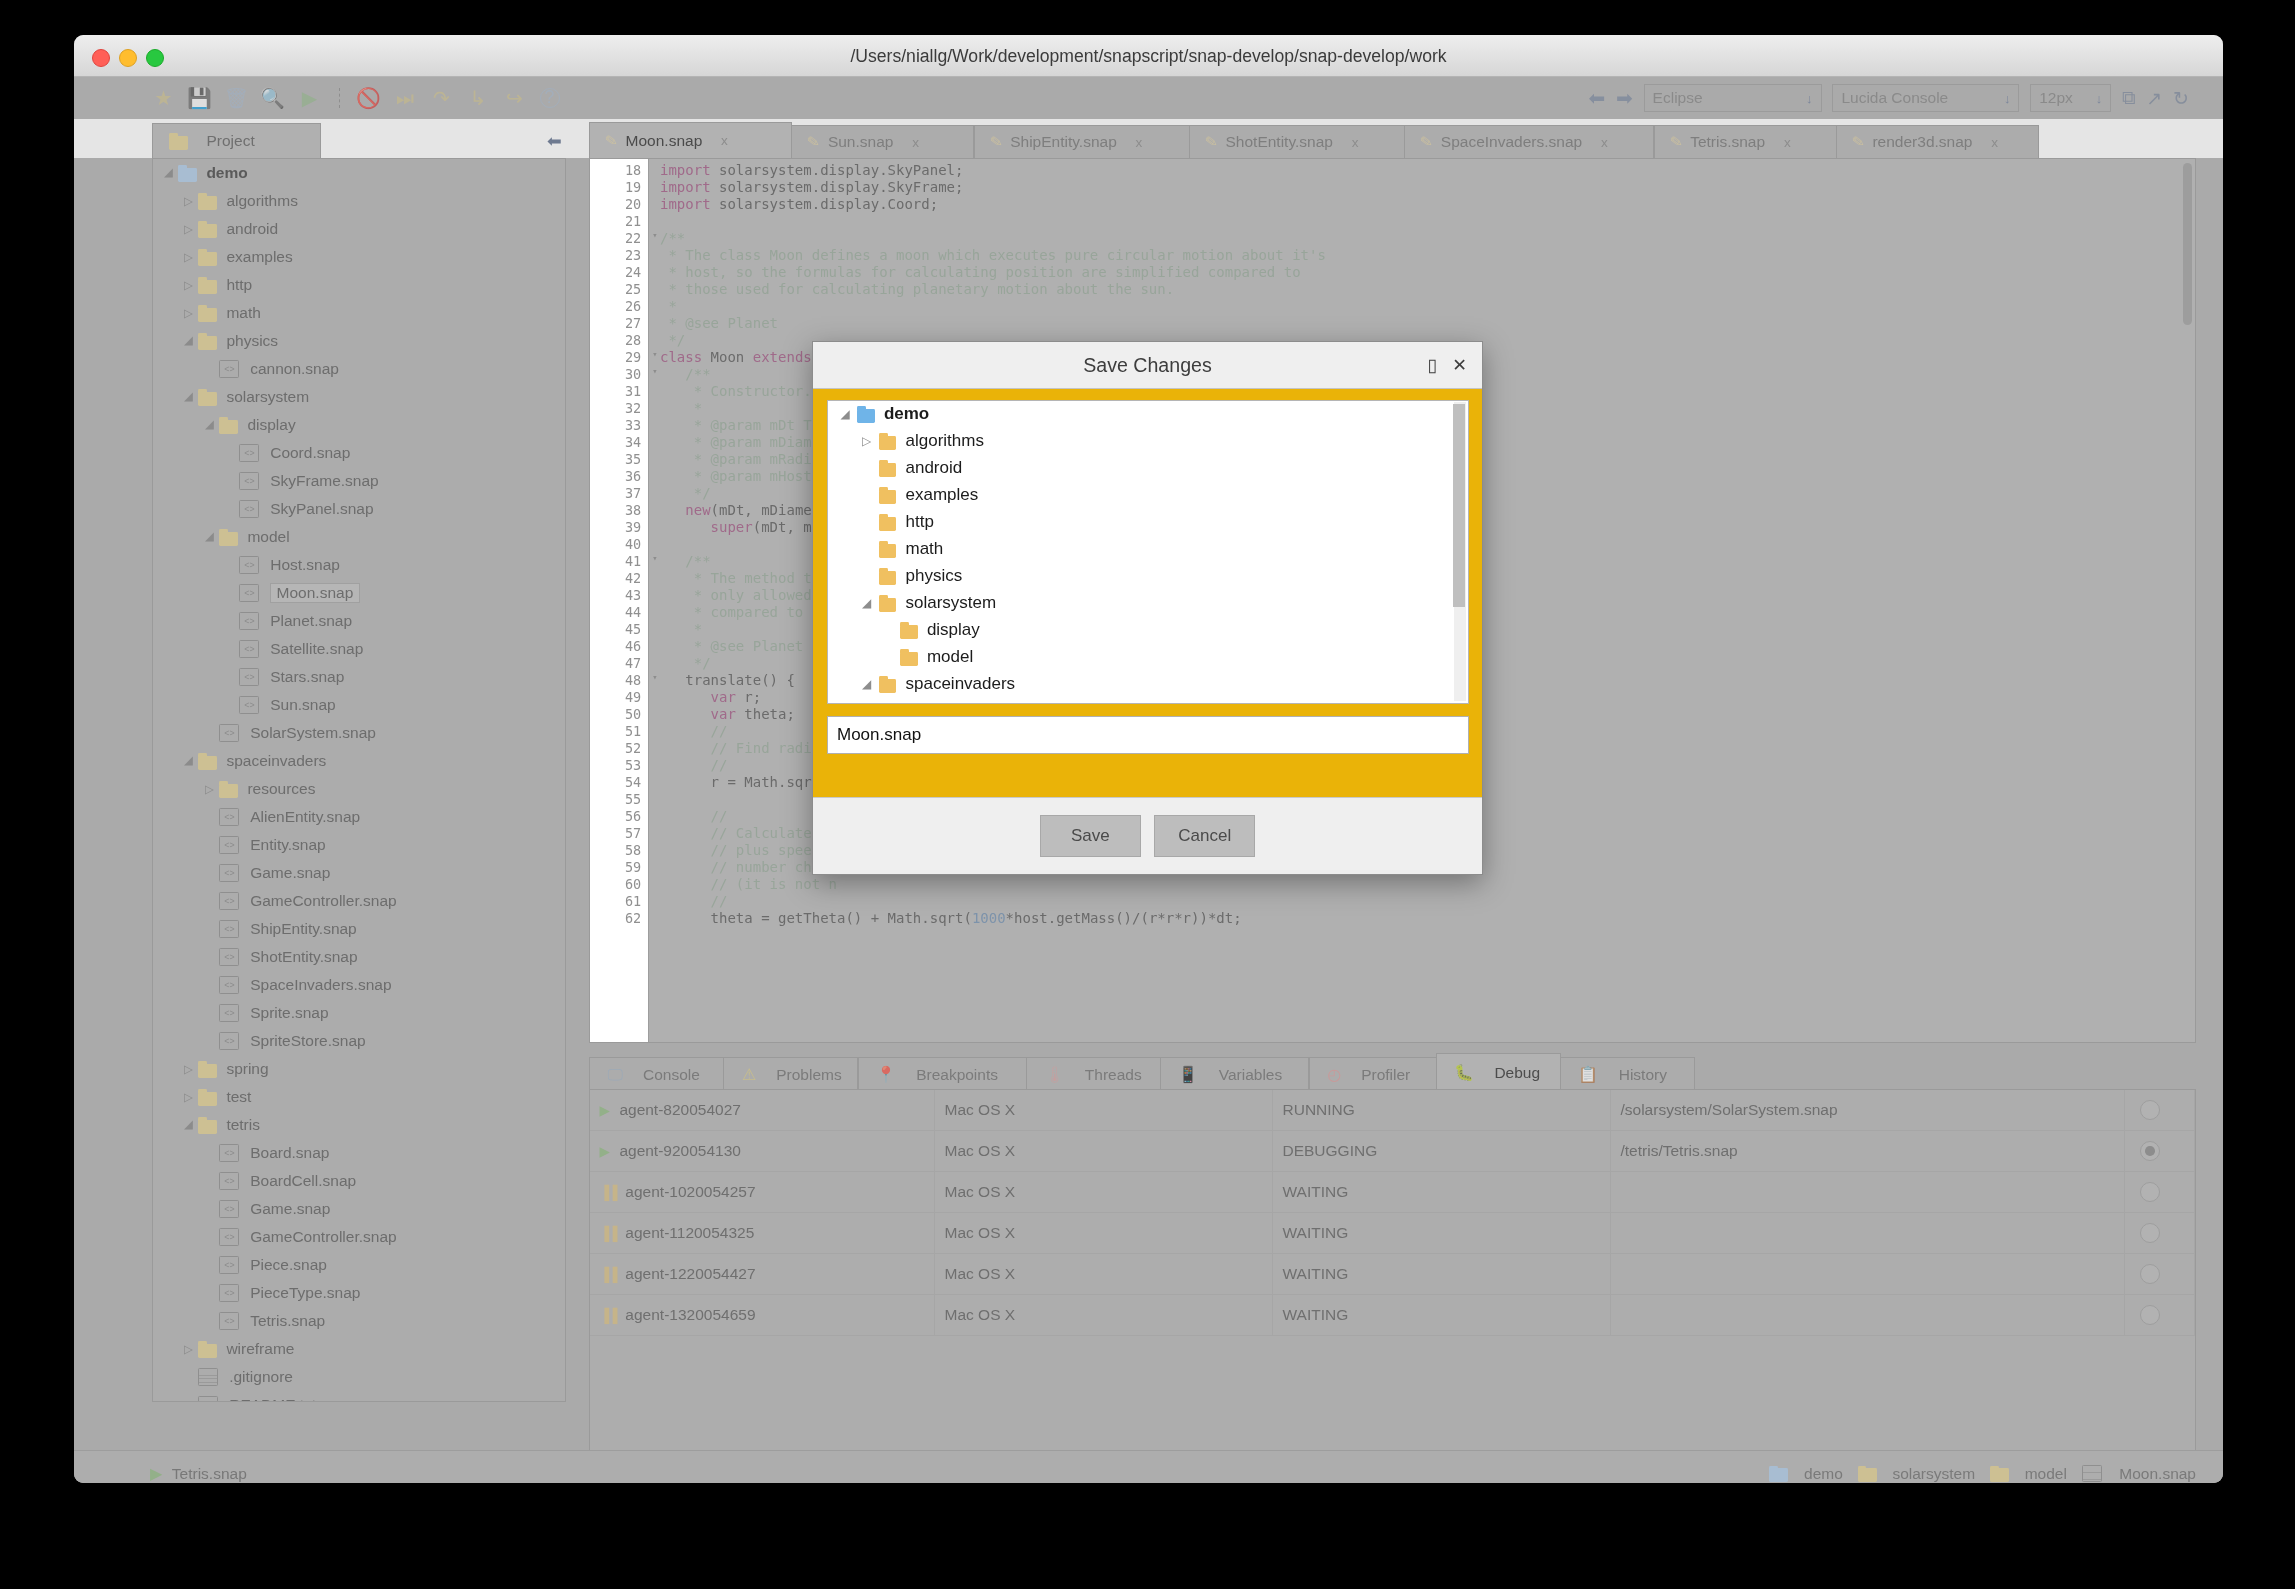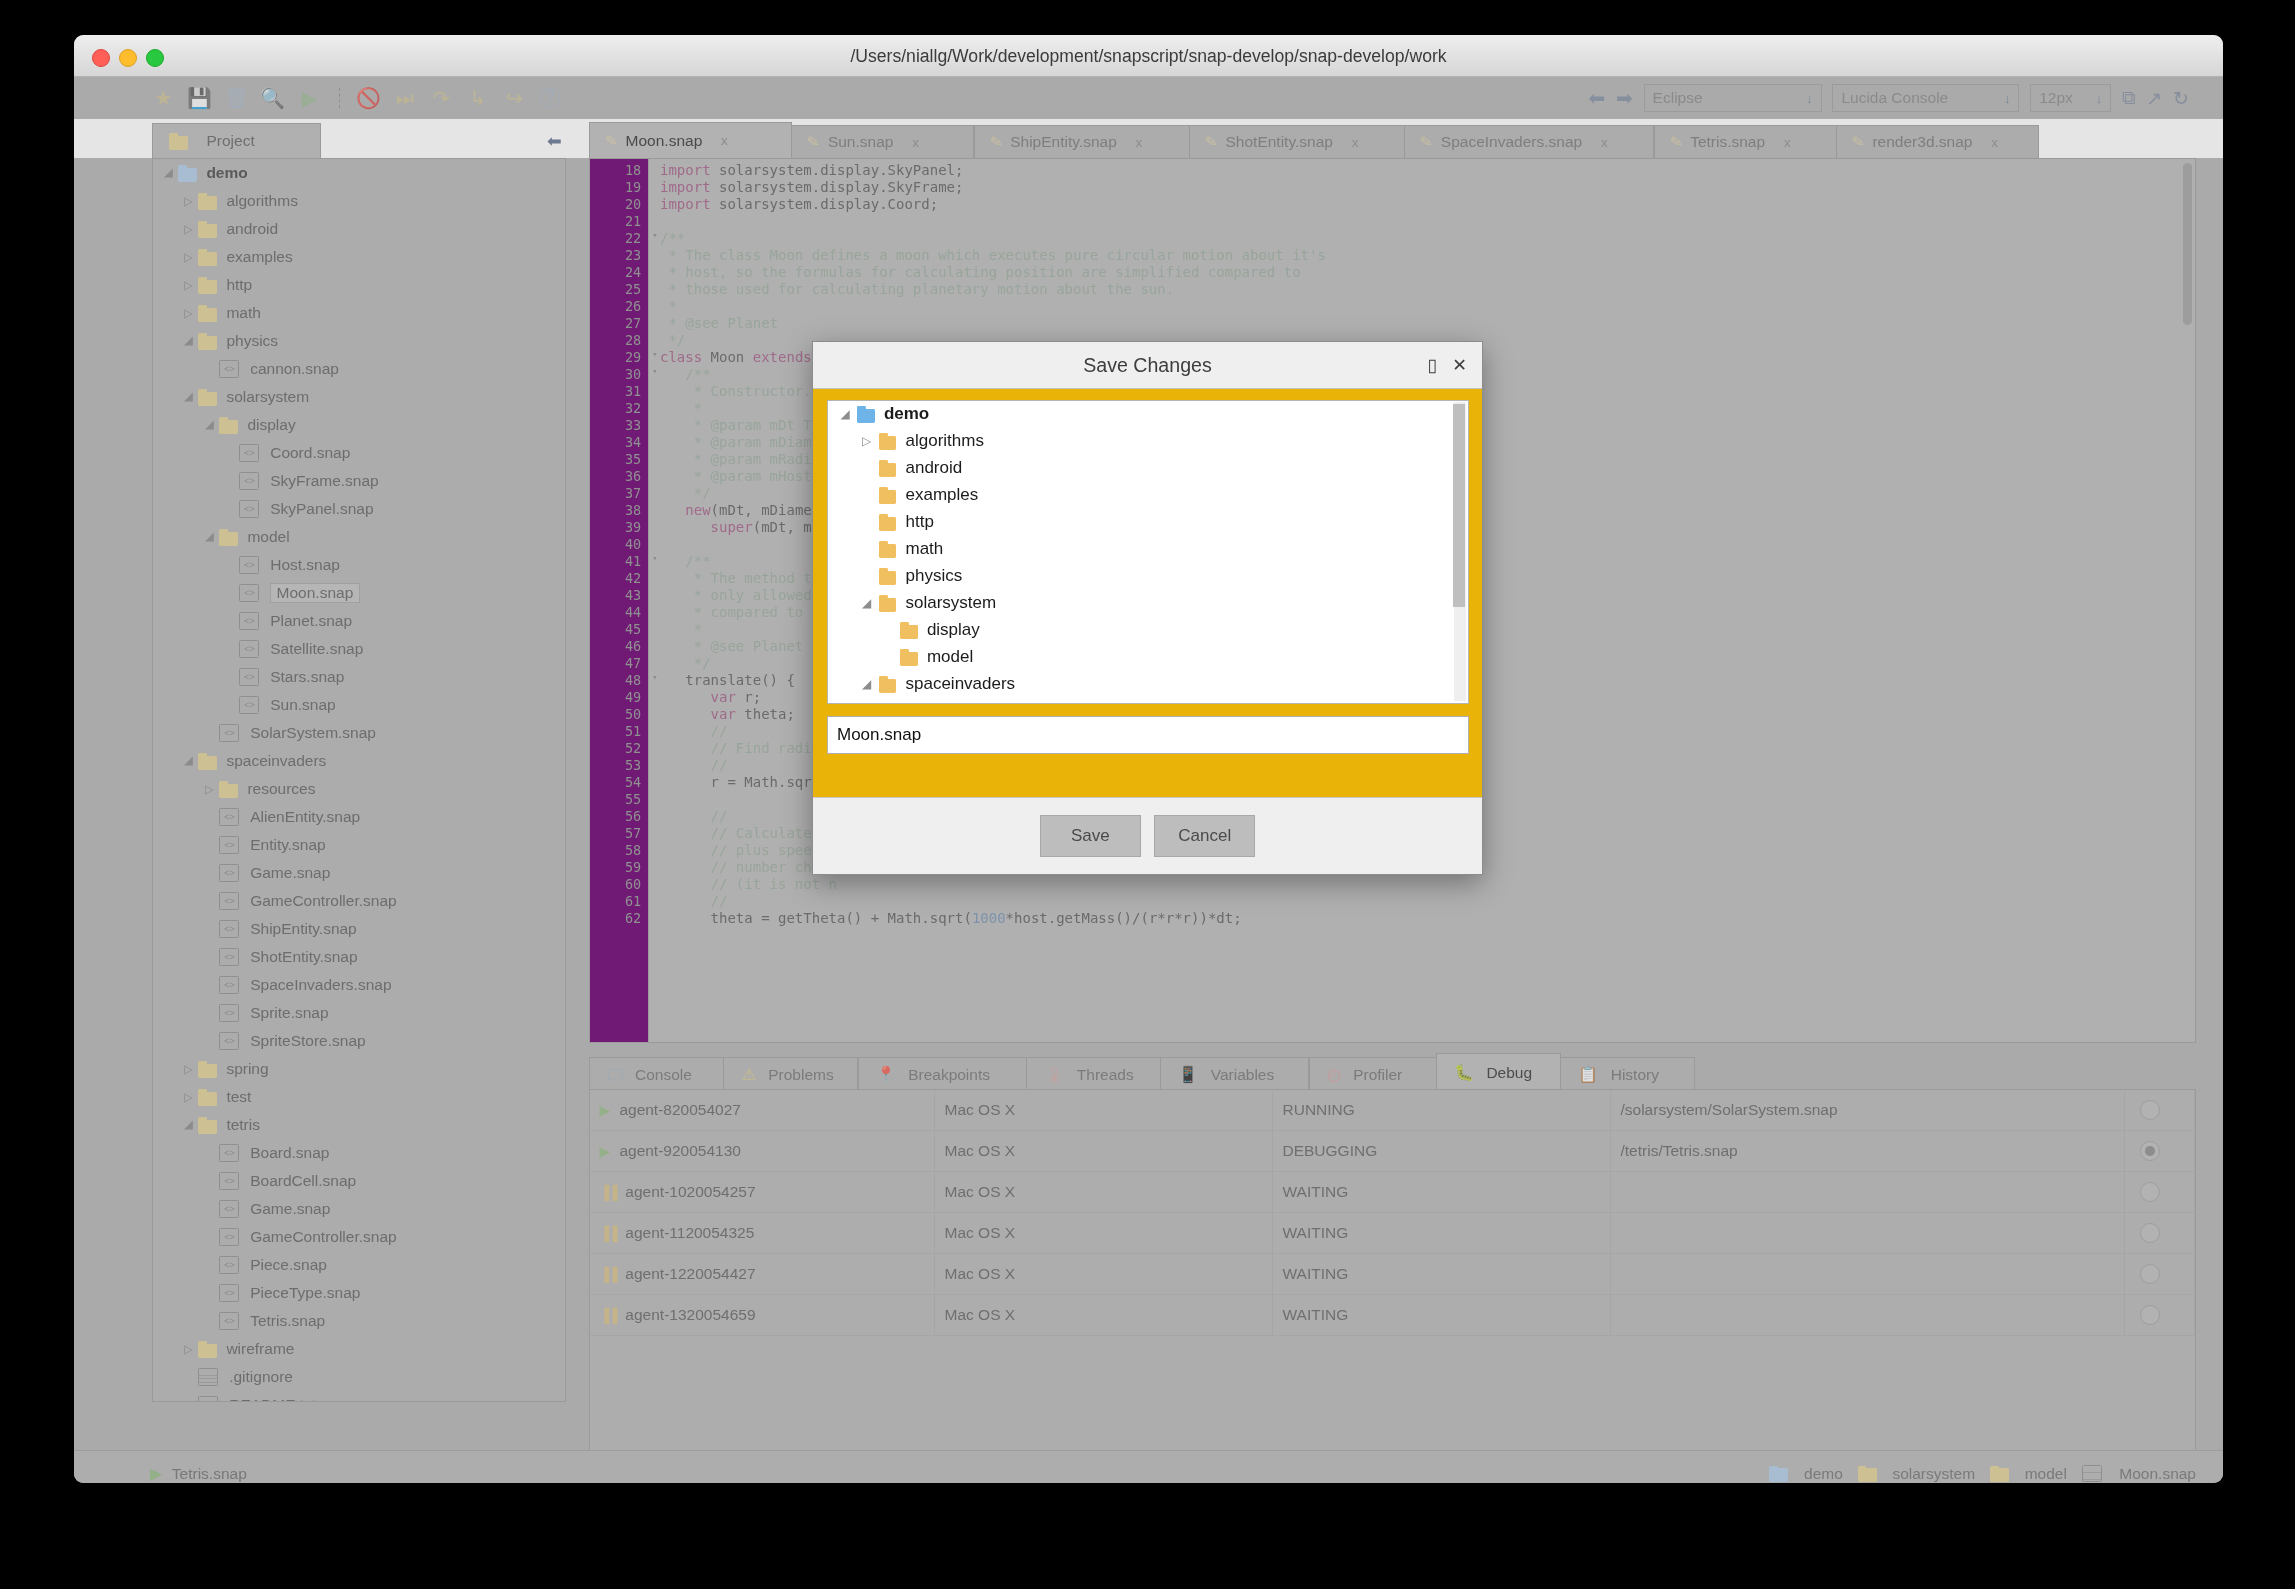--- a/index.html
+++ b/index.html
@@ -125,41 +125,41 @@
                 background: repeating-linear-gradient(to bottom, transparent 0 2.7px, #9a9a9a 2.7px 3.4px); }
   .tbold { font-weight: bold; color: #5a5a5a; }
 
   
   #editor {
     position: absolute; left: 515px; right: 27px; top: 0; height: 885px;
     border: 0.7px solid #9a9a9a; background: #b0b0b0; overflow: hidden;
   }
   #gutter {
     position: absolute; left: 0; top: 0; width: 59px; height: 100%;
-    border-right: 0.7px solid #9d9d9d; background: #701a75;
+    border-right: 0.7px solid #9d9d9d; background: #ffffff;
     font-family: "DejaVu Sans Mono", monospace; font-size: 13.5px; color: #909090;
     text-align: right; padding-top: 2.7px;
   }
   #gutter .ln { height: 17px; padding-right: 6.8px; position: relative; }
   #gutter .ln .fold { position: absolute; right: -9.5px; font-size: 8.8px; color: #8d8d8d; }
   #code {
     position: absolute; left: 70px; top: 2.7px; right: 0;
     font-family: "DejaVu Sans Mono", monospace; font-size: 14px; line-height: 17px;
     white-space: pre; color: #6b6b6b;
   }
   .kw  { color: #a06a8a; }
   .cm  { color: #98a59a; }
   .num { color: #7d93ab; }
   #editor-vscroll { position: absolute; right: 2.7px; top: 4px; width: 9.5px; height: 162px; background: #9d9d9d; border-radius: 4.7px; }
 
   
   #bottom-tabs { position: absolute; left: 515px; right: 27px; top: 894px; height: 39px; display: flex; align-items: flex-end; }
   .btab {
     height: 34px; border: 0.7px solid #9a9a9a; border-bottom: none; background: #acacac;
-    display: flex; align-items: center; gap: 12px; padding: 0 17.6px; margin-right: -0.7px;
+    display: flex; align-items: center; gap: 20px; padding: 0 17.6px; margin-right: -0.7px;
   }
   .btab.active { background: #b2b2b2; height: 38px; }
   .btab .bl { font-size: 15.5px; color: #7b7b7b; }
   .btab.active .bl { color: #4c4c4c; }
   .bico { font-size: 16px; opacity: .62; }
 
   #debug-table {
     position: absolute; left: 515px; right: 27px; top: 931px; height: 500px;
     border: 0.7px solid #9a9a9a; background: #adadad;
   }

